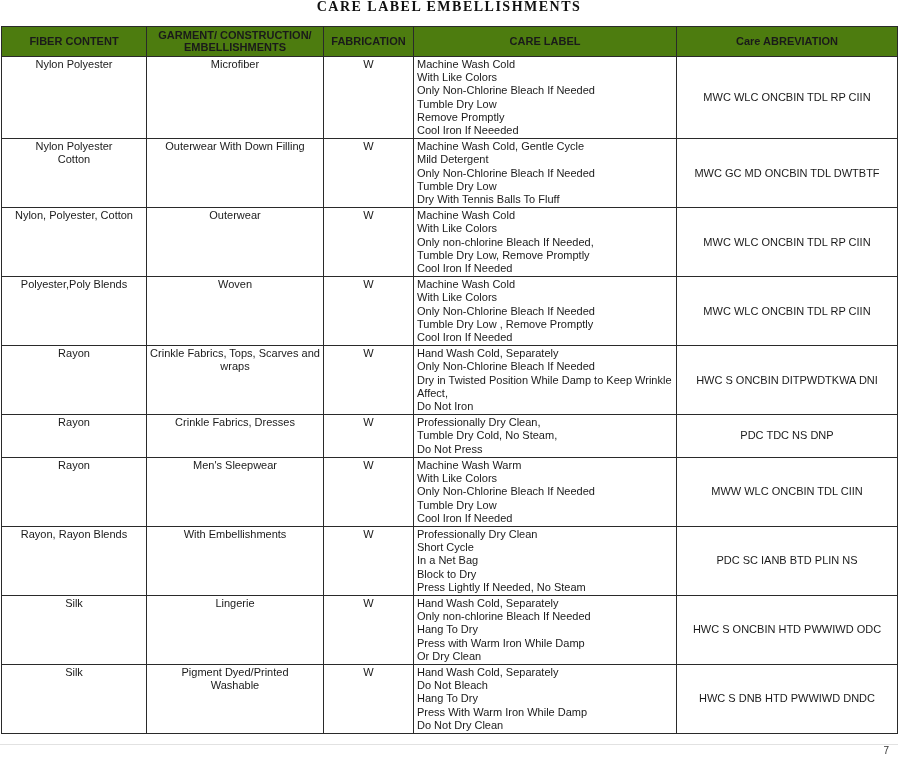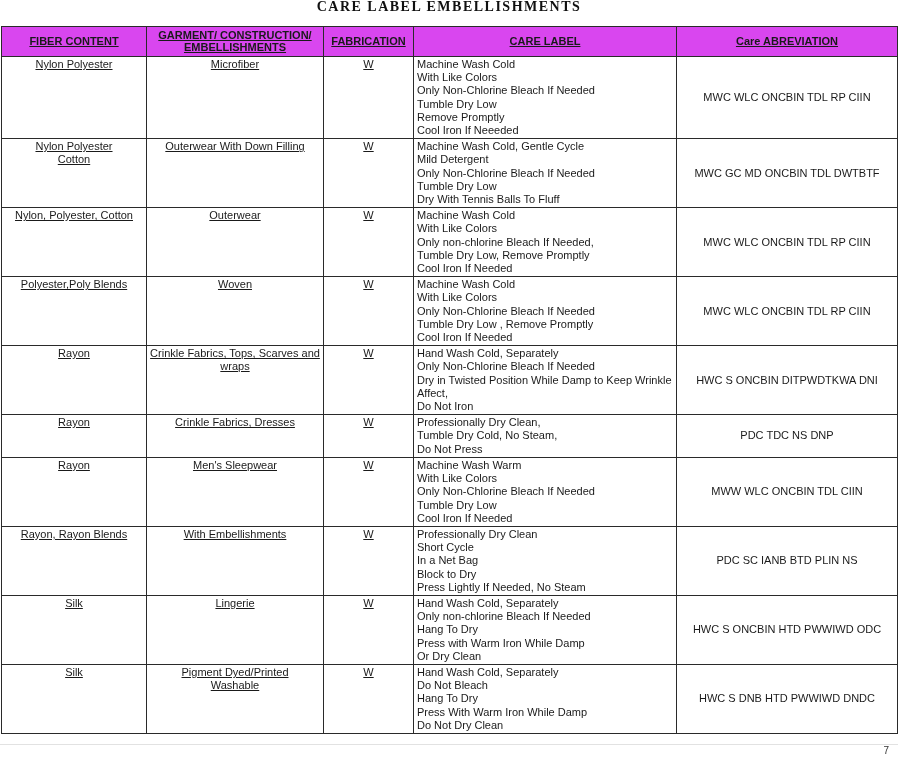--- a/index.html
+++ b/index.html
@@ -28,34 +28,33 @@
     table-layout: fixed;
     width: 896px;
     margin: 13px 1px 0 1px;
   }
   .care-table th, .care-table td {
     border: 1px solid #2a2a2a;
     font-size: 11px;
     padding: 1px 2px;
   }
   .care-table th {
-    background: #d946ef;
+    background: #4d7c0f;
     font-weight: bold;
     text-align: center;
     line-height: 11.5px;
     padding: 3px 2px;
     white-space: pre-line;
-    text-decoration: underline;
   }
   .care-table td {
     vertical-align: top;
     line-height: 13.2px;
     white-space: pre-line;
   }
-  td.cell-center { text-align: center; text-decoration: underline; }
+  td.cell-center { text-align: center; }
   td.cell-care  { text-align: left; padding-left: 3px; }
   td.cell-abbr  { text-align: center; vertical-align: middle; margin-top: 32px; }
   .footer-divider {
     position: absolute;
     left: 0; right: 0;
     top: 744px;
     border-top: 1px solid #e2e2e2;
   }
   .page-number {
     position: absolute;

